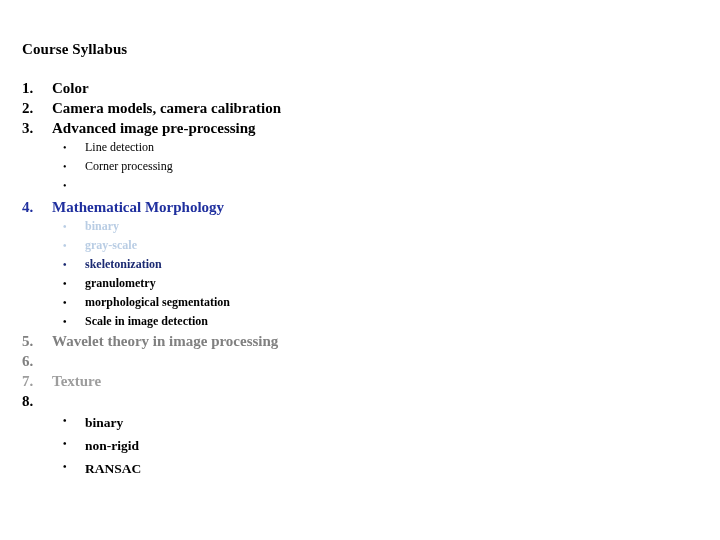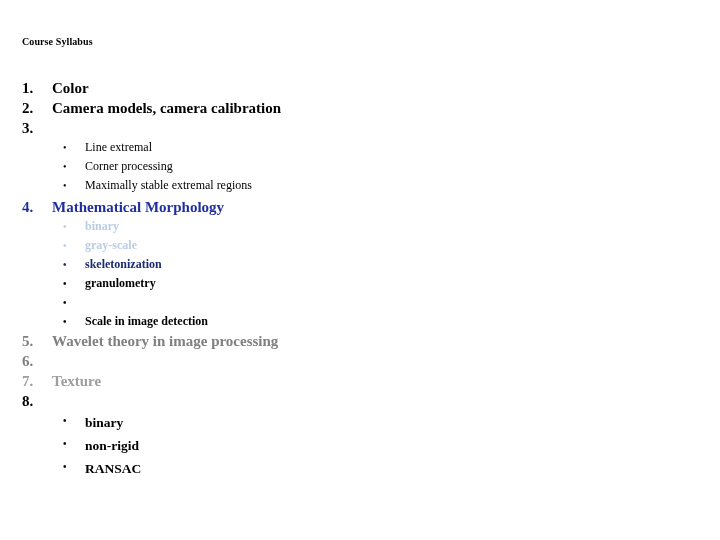--- a/index.html
+++ b/index.html
@@ -22,22 +22,22 @@
     top: 0;
     width: 720px;
     height: 540px;
     background: #ffffff;
   }
 
   
   .slide-title {
     position: absolute;
     left: 22px;
-    top: 33px;
-    font-size: 10px;
+    top: 40px;
+    font-size: 15px;
     font-weight: bold;
     letter-spacing: 0.1px;
     line-height: 18px;
     white-space: nowrap;
   }
 
   
   .outline {
     position: absolute;
     left: 0;
@@ -109,33 +109,33 @@
       <span class="txt">Color</span>
     </div>
 
     <div class="l1" style="color: rgb(0, 0, 0);">
       <span class="num">2.</span>
       <span class="txt">Camera models, camera calibration</span>
     </div>
 
     <div class="l1" style="color: rgb(0, 0, 0);">
       <span class="num">3.</span>
+      <span class="txt">Advanced image pre-processing</span>
     </div>
 
     <div class="l2 group-a" style="color: rgb(0, 0, 0);">
       <span class="bullet">•</span>
-      <span class="txt">Line extremal</span>
+      <span class="txt">Line detection</span>
     </div>
     <div class="l2 group-a" style="color: rgb(0, 0, 0);">
       <span class="bullet">•</span>
       <span class="txt">Corner processing</span>
     </div>
     <div class="l2 group-a" style="color: rgb(0, 0, 0);">
       <span class="bullet">•</span>
-      <span class="txt">Maximally stable extremal regions</span>
     </div>
 
     <div class="gap-sm"></div>
 
     <div class="l1" style="color: rgb(31, 47, 158);">
       <span class="num">4.</span>
       <span class="txt">Mathematical Morphology</span>
     </div>
 
     <div class="l2 group-b" style="color: rgb(185, 205, 228);">
@@ -149,20 +149,21 @@
     <div class="l2 group-b" style="color: rgb(27, 42, 114);">
       <span class="bullet">•</span>
       <span class="txt">skeletonization</span>
     </div>
     <div class="l2 group-b" style="color: rgb(0, 0, 0);">
       <span class="bullet">•</span>
       <span class="txt">granulometry</span>
     </div>
     <div class="l2 group-b" style="color: rgb(0, 0, 0);">
       <span class="bullet">•</span>
+      <span class="txt">morphological segmentation</span>
     </div>
     <div class="l2 group-b" style="color: rgb(0, 0, 0);">
       <span class="bullet">•</span>
       <span class="txt">Scale in image detection</span>
     </div>
 
     <div class="l1" style="color: rgb(128, 128, 128);">
       <span class="num">5.</span>
       <span class="txt">Wavelet theory in image processing</span>
     </div>

